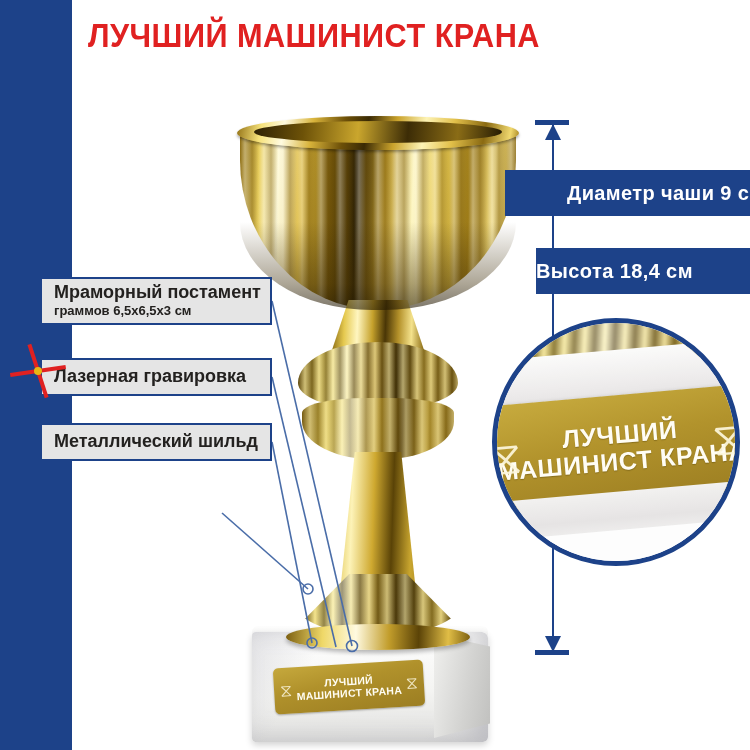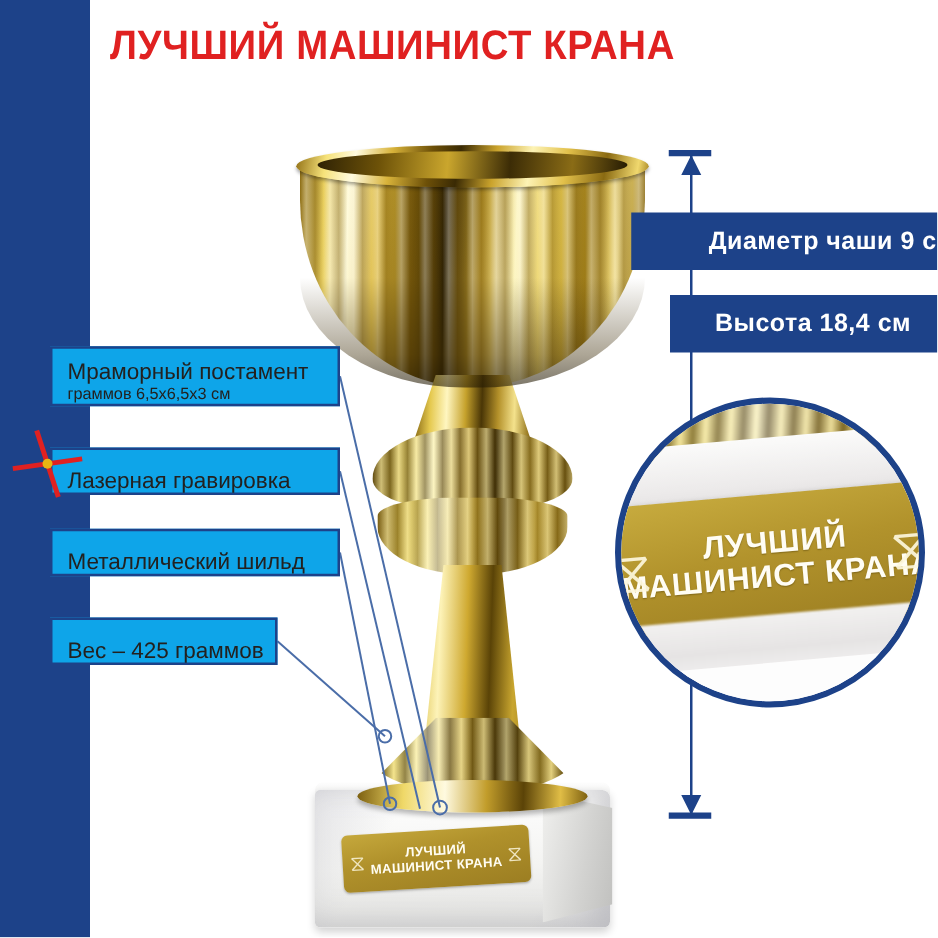--- a/index.html
+++ b/index.html
@@ -171,26 +171,27 @@
   .plq-orn{
     position:absolute;top:50%;transform:translateY(-50%);
     color:#f7f0d2;font-size:17px;line-height:1;opacity:.9;
   }
   .plq-orn.l{left:6px;}
   .plq-orn.r{right:6px;}
 
   
   .lbl{
     position:absolute;
-    background:#0ea5e9;
+    background:#e5e5e5;
     border:2px solid #1d4289;
     box-sizing:border-box;
-    display:flex;flex-direction:column;justify-content:flex-end;
+    display:flex;flex-direction:column;justify-content:center;
     padding-left:12px;
     z-index:12;
+    font-weight:bold;
   }
   .lbl .t1{
     color:#23211f;font-size:18px;line-height:1.08;white-space:nowrap;
     font-family:"Liberation Sans Narrow","Liberation Sans",sans-serif;
   }
   .lbl .t2{
     color:#23211f;font-size:13px;line-height:1.15;white-space:nowrap;margin-top:1px;
     font-family:"Liberation Sans Narrow","Liberation Sans",sans-serif;
   }
   #lbl0{left:40px;top:277px;width:232px;height:48px;}
@@ -202,21 +203,21 @@
   .banner{
     position:absolute;background:#1d4289;z-index:12;
     display:flex;align-items:center;
   }
   .banner span{
     color:#ffffff;
     font-family:"Liberation Sans Narrow","Liberation Sans",sans-serif;
     font-weight:bold;font-size:20px;letter-spacing:.4px;white-space:nowrap;
   }
   #ban0{left:505px;top:170px;width:245px;height:46px;padding-left:62px;box-sizing:border-box;}
-  #ban1{left:536px;top:236px;width:214px;height:46px;padding-left:36px;box-sizing:border-box;}
+  #ban1{left:536px;top:248px;width:214px;height:46px;box-sizing:border-box;}
 
   
   .dim-line{position:absolute;left:552px;top:124px;width:2px;height:528px;background:#1d4289;z-index:8;}
   .dim-arrow{position:absolute;left:545px;width:0;height:0;z-index:9;}
   .dim-arrow.up{top:124px;border-left:8px solid transparent;border-right:8px solid transparent;border-bottom:16px solid #1d4289;}
   .dim-arrow.dn{top:636px;border-left:8px solid transparent;border-right:8px solid transparent;border-top:16px solid #1d4289;}
   .dim-tick{position:absolute;left:535px;width:34px;height:5px;background:#1d4289;z-index:9;}
   .dim-tick.top{top:120px;}
   .dim-tick.bot{top:650px;}
 
@@ -338,23 +339,20 @@
   <div class="lbl" id="lbl0">
     <div class="t1">Мраморный постамент</div>
     <div class="t2">граммов 6,5х6,5х3 см</div>
   </div>
   <div class="lbl" id="lbl2">
     <div class="t1">Металлический шильд</div>
   </div>
   <div class="lbl" id="lbl1">
     <div class="t1">Лазерная гравировка</div>
   </div>
-  <div class="lbl" id="lbl3">
-    <div class="t1">Вес – 425 граммов</div>
-  </div>
 
   <div class="banner" id="ban0">
     <span>Диаметр чаши 9 см</span>
   </div>
   <div class="banner" id="ban1">
     <span>Высота 18,4 см</span>
   </div>
 
   <div class="magnifier">
     <div class="mg-goldtop"></div>

